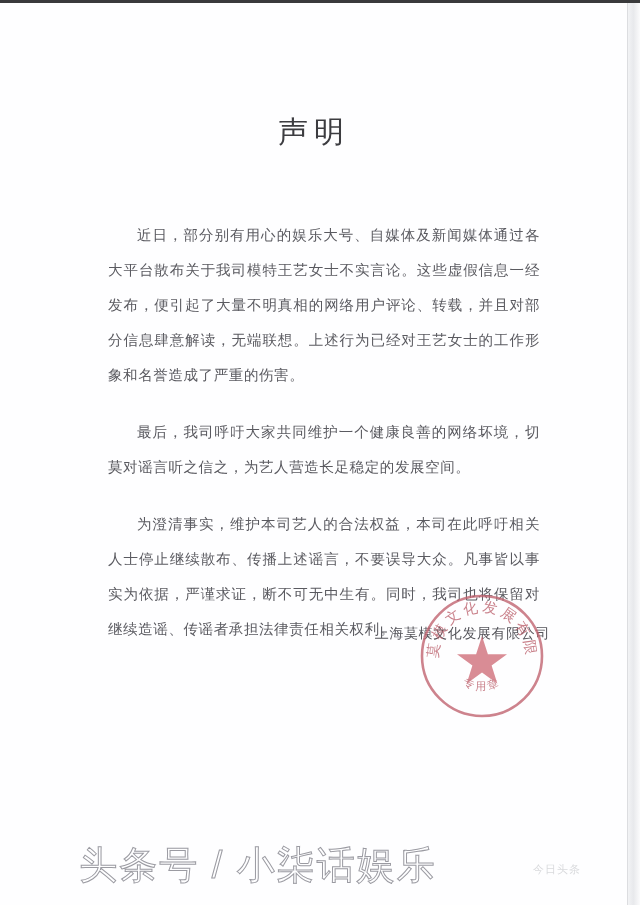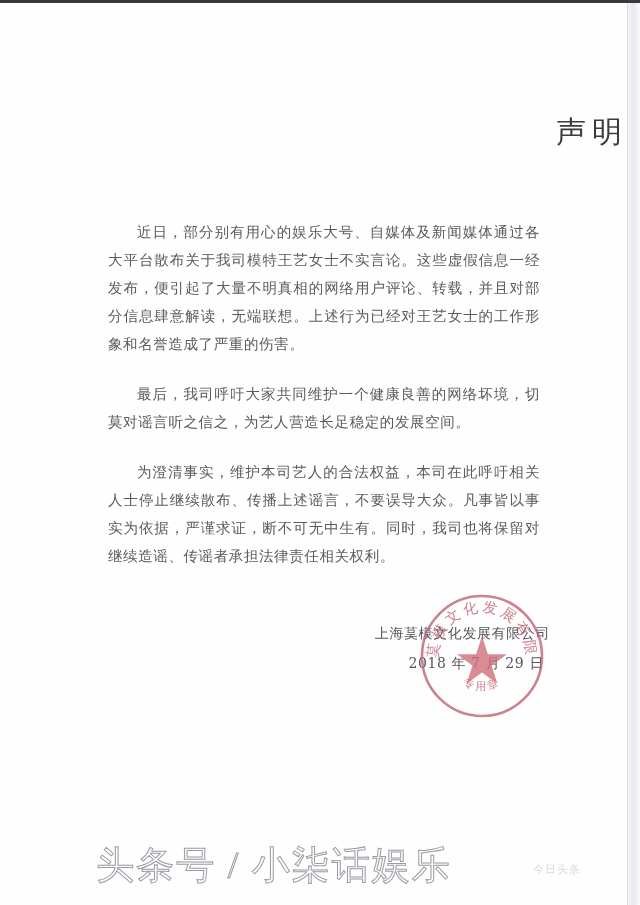--- a/index.html
+++ b/index.html
@@ -51,35 +51,35 @@
     height: 902px;
     background: #dcdde0;
   }
 
   
   .doc-title {
     position: absolute;
     top: 112px;
     left: 0;
     width: 628px;
-    text-align: right;
+    text-align: center;
     font-size: 30px;
     letter-spacing: 6px;
     color: #3c3c40;
     font-family: Liberation Mono, monospace;
   }
 
   
   .body-text {
     position: absolute;
     top: 218px;
     left: 108px;
     width: 432px;
     font-size: 14.5px;
-    line-height: 28px;
+    line-height: 35px;
     color: #5a5a60;
     text-align: justify;
     text-justify: inter-ideograph;
   }
   .para {
     margin: 0 0 22px 0;
     text-indent: 2em;
     letter-spacing: 0.6px;
   }
   .para:last-child { margin-bottom: 0; }
@@ -115,23 +115,22 @@
   .watermark {
     position: absolute;
     top: 840px;
     left: 0;
     width: 516px;
     text-align: center;
     font-size: 38px;
     letter-spacing: 2px;
     color: transparent;
     -webkit-text-stroke: 1px #9b9ba2;
-    font-family: Liberation Serif, serif;
+    font-family: Liberation Sans, sans-serif;
     white-space: nowrap;
-    padding-left: 16px;
   }
   .watermark-badge {
     position: absolute;
     top: 862px;
     left: 492px;
     font-size: 11px;
     color: #d9dadd;
     font-family: "DejaVu Sans", "Liberation Sans", sans-serif;
     letter-spacing: 1px;
     margin-left: 41px;
@@ -151,21 +150,20 @@
   <div class="doc-title">声明</div>
 
   <div class="body-text">
     <p class="para">近日，部分别有用心的娱乐大号、自媒体及新闻媒体通过各大平台散布关于我司模特王艺女士不实言论。这些虚假信息一经发布，便引起了大量不明真相的网络用户评论、转载，并且对部分信息肆意解读，无端联想。上述行为已经对王艺女士的工作形象和名誉造成了严重的伤害。</p>
     <p class="para">最后，我司呼吁大家共同维护一个健康良善的网络坏境，切莫对谣言听之信之，为艺人营造长足稳定的发展空间。</p>
     <p class="para">为澄清事实，维护本司艺人的合法权益，本司在此呼吁相关人士停止继续散布、传播上述谣言，不要误导大众。凡事皆以事实为依据，严谨求证，断不可无中生有。同时，我司也将保留对继续造谣、传谣者承担法律责任相关权利。</p>
   </div>
 
   <div class="sign-block">
     <div class="sign-company">上海茣模文化发展有限公司</div>
-    <div class="sign-date">2018 年 7 月 29 日</div>
   </div>
 
   <div class="seal">
     <svg viewBox="0 0 128 128" xmlns="http://www.w3.org/2000/svg">
       <defs>
         <path id="sealArcTop" d="M 20,64 A 44,44 0 0 1 108,64"></path>
         <path id="sealArcBottom" d="M 30,64 A 34,34 0 0 0 98,64"></path>
       </defs>
       <circle cx="64" cy="64" r="60" fill="none" stroke="#c0616e" stroke-width="2.6"></circle>
       <text font-size="14.5" fill="#bb5f6b" font-family="'DejaVu Serif','Liberation Serif',serif" letter-spacing="3.4">

